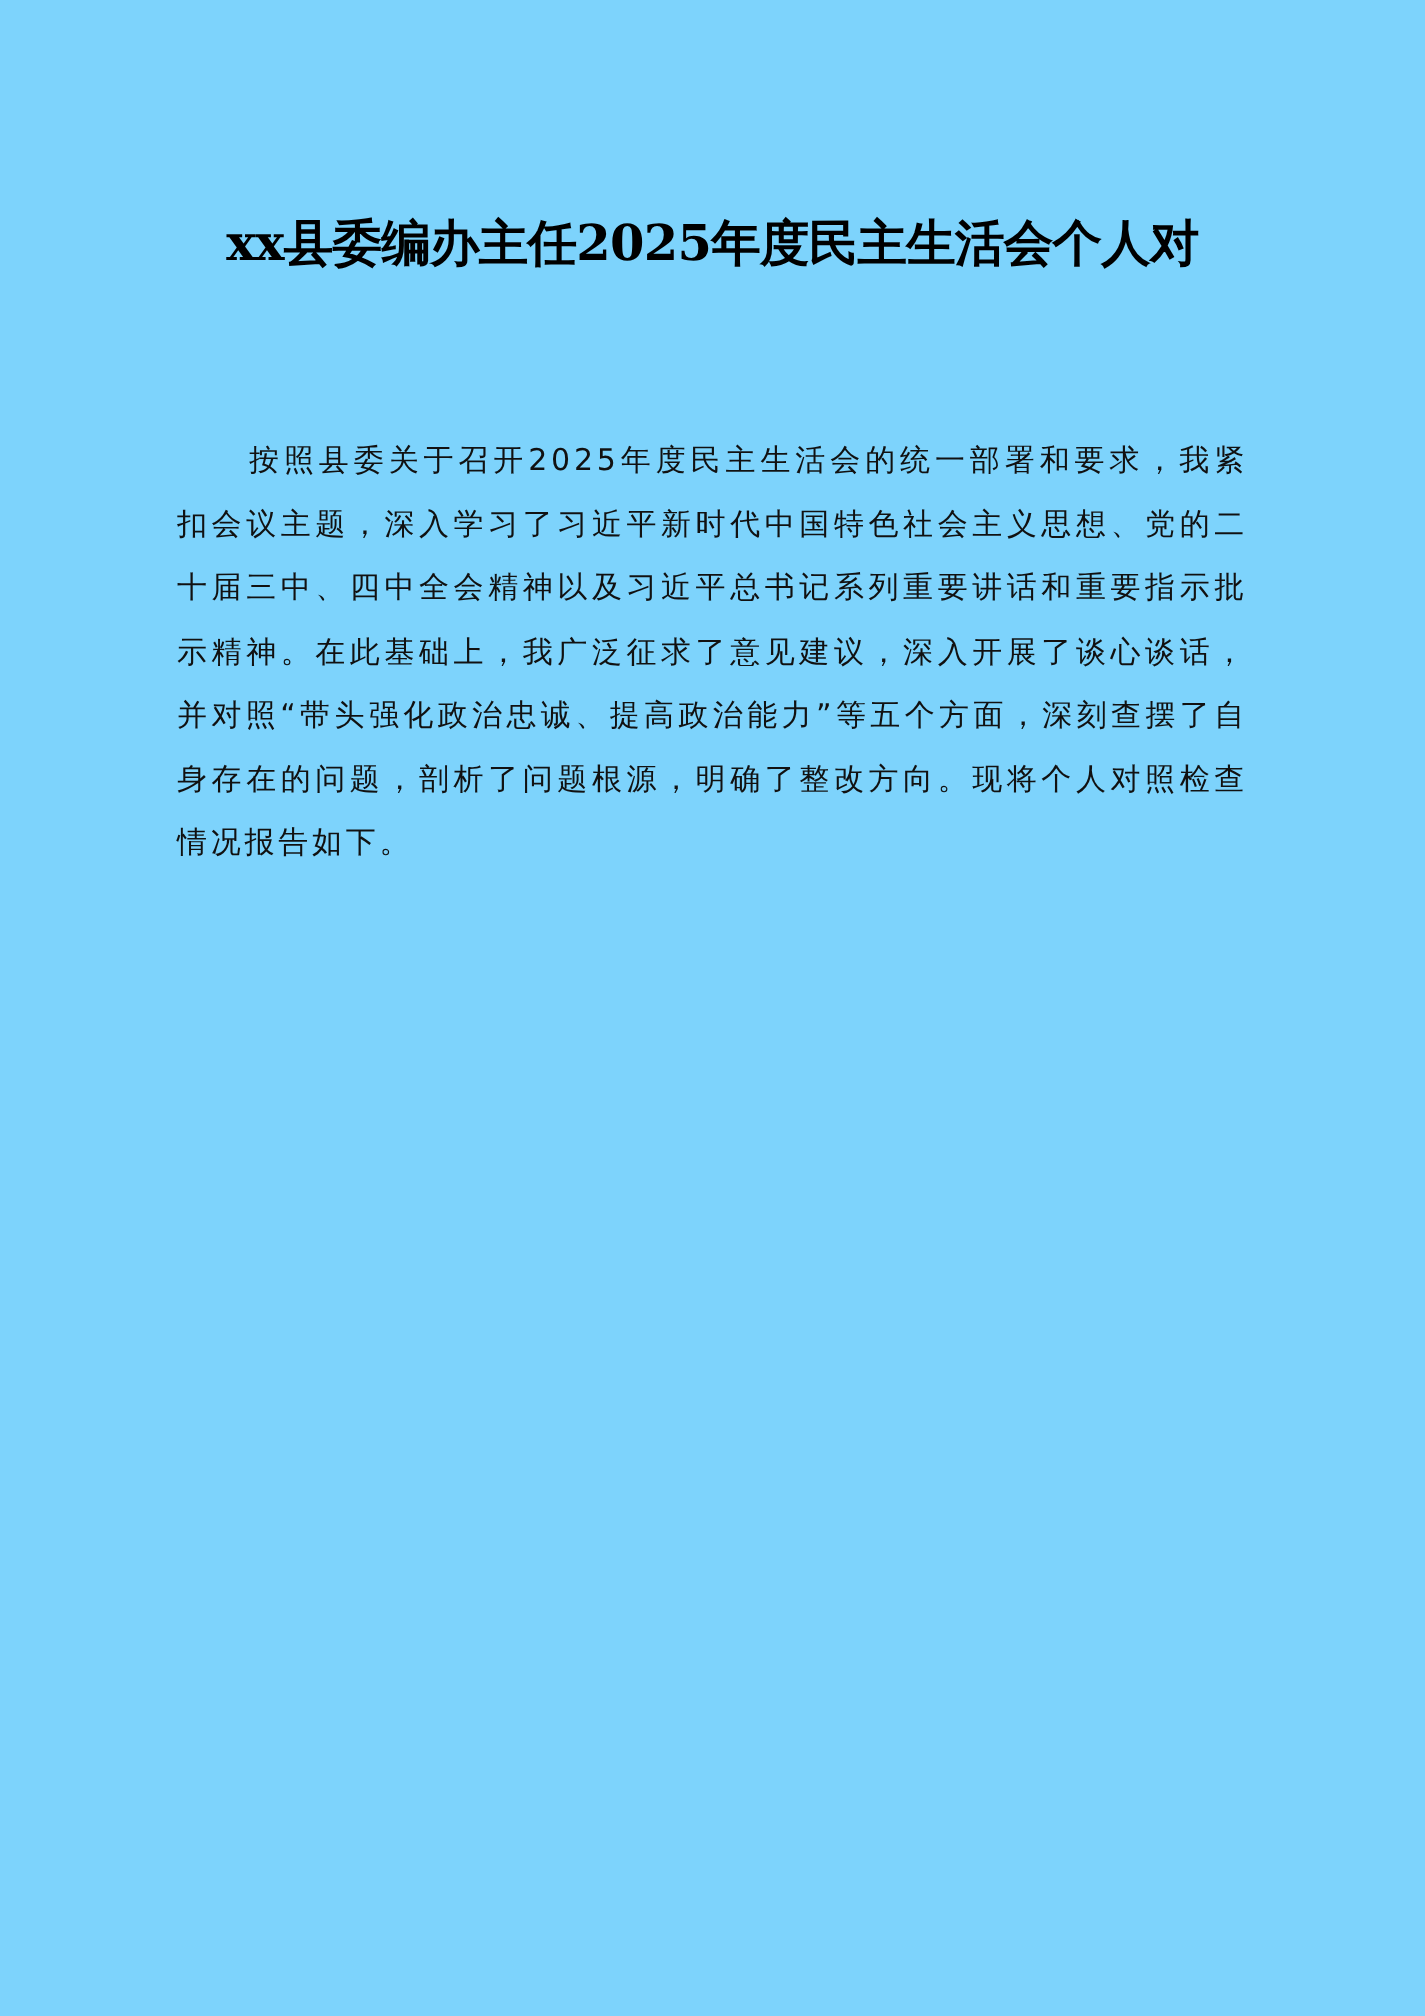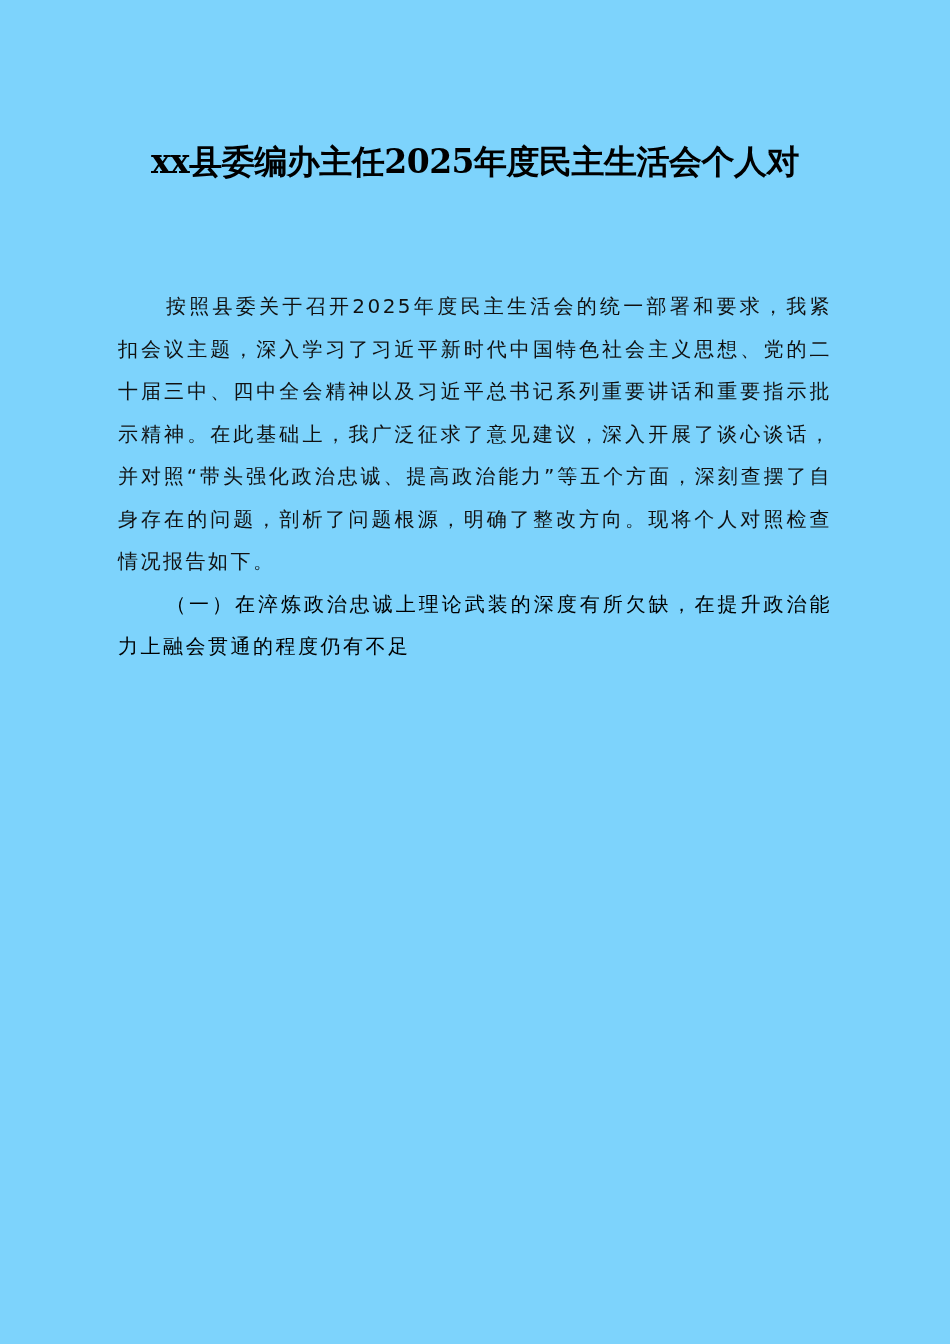--- a/index.html
+++ b/index.html
@@ -27,15 +27,14 @@
 </head>
 <body>
 
 <div class="page">
   <div class="title">
     <div>xx县委编办主任2025年度民主生活会个人对</div>
   </div>
 
   <div class="body">
     <p>按照县委关于召开2025年度民主生活会的统一部署和要求，我紧扣会议主题，深入学习了习近平新时代中国特色社会主义思想、党的二十届三中、四中全会精神以及习近平总书记系列重要讲话和重要指示批示精神。在此基础上，我广泛征求了意见建议，深入开展了谈心谈话，并对照“带头强化政治忠诚、提高政治能力”等五个方面，深刻查摆了自身存在的问题，剖析了问题根源，明确了整改方向。现将个人对照检查情况报告如下。</p>
-    <p class="h2">（一）在淬炼政治忠诚上理论武装的深度有所欠缺，在提升政治能力上融会贯通的程度仍有不足</p>
   </div>
 </div>
 
 </body></html>

